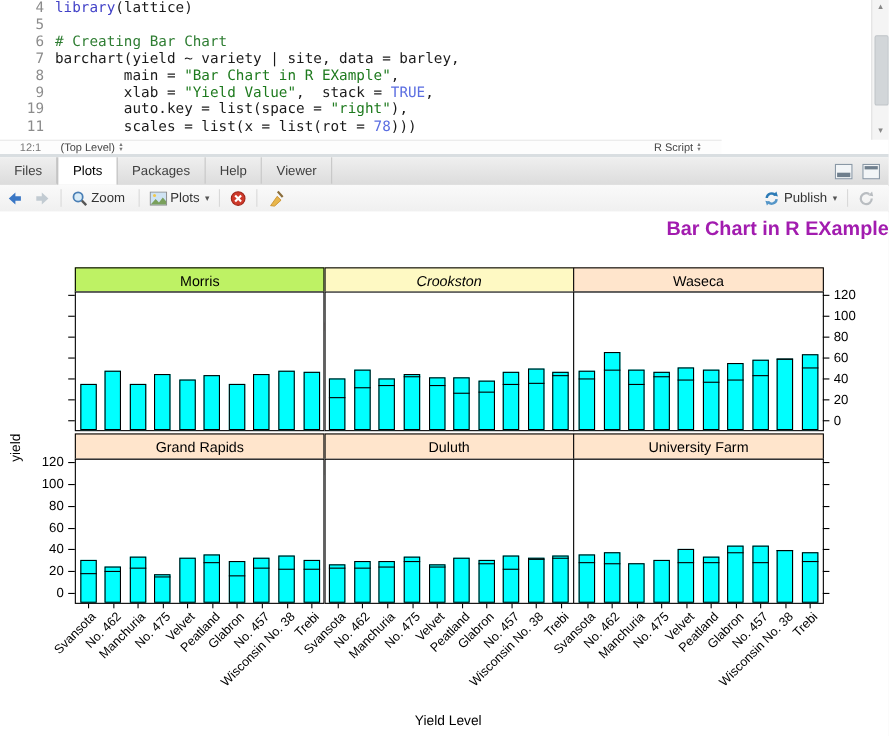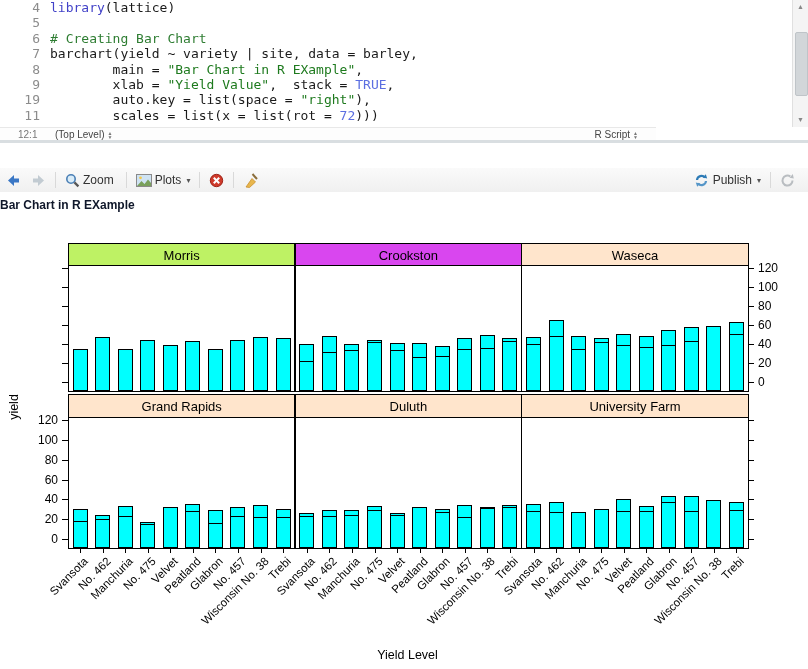--- a/index.html
+++ b/index.html
@@ -43,22 +43,22 @@
   .toolbar{position:absolute;left:0;top:168px;width:808px;height:24px;background:linear-gradient(#fafafa,#f0f0f0);
            border-bottom:1px solid #d5d5d5;font-size:12px;color:#333;}
   .tb-item{float:left;height:24px;display:flex;align-items:center;padding:0 6px;cursor:default;}
   .tb-sep{float:left;width:1px;height:16px;background:#d9d9d9;margin:4px 3px;}
   .tb-right{position:absolute;right:6px;top:0;height:24px;display:flex;align-items:center;}
   .tb-label{margin:0 3px;}
   .caret{font-size:8px;color:#555;margin-left:2px;}
 
   
   .plot-pane{position:absolute;left:0;top:192px;width:808px;height:477px;background:#fff;}
-  .plot-title{position:absolute;left:0;top:6px;width:808px;text-align:left;
-              font-size:12px;font-weight:bold;color:#0f172a;}
+  .plot-title{position:absolute;left:0;top:6px;width:808px;text-align:right;
+              font-size:18px;font-weight:bold;color:#a21caf;}
   .watermark{position:absolute;left:271px;top:97px;font-size:13.5px;font-weight:bold;}
   .strip{position:absolute;box-sizing:border-box;border:1px solid #000;text-align:center;
          font-size:13px;color:#000;}
   .panel{position:absolute;box-sizing:border-box;border:1px solid #000;background:#fff;}
   .bar{position:absolute;bottom:0;box-sizing:border-box;border:1px solid #000;}
   .bar-div{position:absolute;height:1px;background:#000;}
   .tickstub{position:absolute;height:1px;background:#000;}
   .xtickstub{position:absolute;width:1px;background:#000;}
   .ytick-label{position:absolute;font-size:12px;color:#000;height:14px;line-height:14px;}
   .xcat-label{position:absolute;width:95px;height:13px;font-size:11.5px;color:#000;text-align:right;
@@ -73,36 +73,47 @@
 
   <div class="editor-pane">
     <div class="code-area" id="codeArea">
         <div class="code-line"><span class="gutter">4</span><span class="ctext"><span class="c-kw">library</span><span class="c-pl">(lattice)</span></span></div>
         <div class="code-line"><span class="gutter">5</span><span class="ctext">&nbsp;</span></div>
         <div class="code-line"><span class="gutter">6</span><span class="ctext"><span class="c-com"># Creating Bar Chart</span></span></div>
         <div class="code-line"><span class="gutter">7</span><span class="ctext"><span class="c-pl">barchart(yield ~ variety | site, data = barley,</span></span></div>
         <div class="code-line"><span class="gutter">8</span><span class="ctext"><span class="c-pl">        main = </span><span class="c-str">"Bar Chart in R EXample"</span><span class="c-pl">,</span></span></div>
         <div class="code-line"><span class="gutter">9</span><span class="ctext"><span class="c-pl">        xlab = </span><span class="c-str">"Yield Value"</span><span class="c-pl">,  stack = </span><span class="c-num">TRUE</span><span class="c-pl">,</span></span></div>
         <div class="code-line"><span class="gutter">19</span><span class="ctext"><span class="c-pl">        auto.key = list(space = </span><span class="c-str">"right"</span><span class="c-pl">),</span></span></div>
-        <div class="code-line"><span class="gutter">11</span><span class="ctext"><span class="c-pl">        scales = list(x = list(rot = </span><span class="c-num">72</span><span class="c-pl">)))</span></span></div>
+        <div class="code-line"><span class="gutter">11</span><span class="ctext"><span class="c-pl">        scales = list(x = list(rot = </span><span class="c-num">78</span><span class="c-pl">)))</span></span></div>
       </div>
     <div class="vscroll">
       <div class="scroll-btn" style="top:0;">▲</div>
       <div class="scroll-thumb"></div>
       <div class="scroll-btn" style="top:113px;">▼</div>
     </div>
     <div class="status-bar">
       <span class="pos">12:1</span>
       <span class="scope"><span>(Top Level)</span><span class="udarrow">▲<br>▼</span></span>
       <span class="ftype"><span>R Script</span><span class="udarrow">▲<br>▼</span></span>
     </div>
   </div>
 
   <div class="splitter"></div>
 
+  <div class="tabbar">
+    <div class="tab">Files</div>
+    <div class="tab active">Plots</div>
+    <div class="tab">Packages</div>
+    <div class="tab">Help</div>
+    <div class="tab">Viewer</div>
+    <div class="winbtns">
+      <span class="winbtn min"></span>
+      <span class="winbtn max"></span>
+    </div>
+  </div>
 
   <div class="toolbar">
     <div class="tb-item">
       <svg width="14" height="13">
           <path d="M8 1 L2 6.5 L8 12 v-3.4 h5 v-4.2 h-5 z" fill="#3a77c5"></path>
         </svg>
     </div>
     <div class="tb-item">
       <svg width="14" height="13">
           <path d="M6 1 L12 6.5 L6 12 v-3.4 h-5 v-4.2 h5 z" fill="#c2cbd2"></path>
@@ -173,21 +184,21 @@
         <div class="bar" style="left: 26.2995px; width: 15px; height: 54.0414px; background: rgb(0, 255, 255); border-color: rgb(0, 0, 0);"></div>
         <div class="bar" style="left: 48.8325px; width: 15px; height: 41.7293px; background: rgb(0, 255, 255); border-color: rgb(0, 0, 0);"></div>
         <div class="bar" style="left: 71.3655px; width: 15px; height: 50.9398px; background: rgb(0, 255, 255); border-color: rgb(0, 0, 0);"></div>
         <div class="bar" style="left: 93.8985px; width: 15px; height: 45.8647px; background: rgb(0, 255, 255); border-color: rgb(0, 0, 0);"></div>
         <div class="bar" style="left: 116.431px; width: 15px; height: 50px; background: rgb(0, 255, 255); border-color: rgb(0, 0, 0);"></div>
         <div class="bar" style="left: 138.965px; width: 15px; height: 42.3872px; background: rgb(0, 255, 255); border-color: rgb(0, 0, 0);"></div>
         <div class="bar" style="left: 161.498px; width: 15px; height: 50.9398px; background: rgb(0, 255, 255); border-color: rgb(0, 0, 0);"></div>
         <div class="bar" style="left: 184.031px; width: 15px; height: 54.5113px; background: rgb(0, 255, 255); border-color: rgb(0, 0, 0);"></div>
         <div class="bar" style="left: 206.564px; width: 15px; height: 53.1955px; background: rgb(0, 255, 255); border-color: rgb(0, 0, 0);"></div>
       </div>
-      <div class="strip" style="left: 294.665px; top: 51px; width: 227.33px; height: 39px; background: #d946ef; line-height: 23px;">Crookston</div>
+      <div class="strip" style="left: 294.665px; top: 51px; width: 227.33px; height: 39px; background: #fef9c3; line-height: 23px; font-style: italic;">Crookston</div>
       <div class="panel" style="left: 294.665px; top: 73px; width: 227.33px; height: 127px;">
         <div class="bar" style="left: 3.7665px; width: 15px; height: 47.4624px; background: rgb(0, 255, 255); border-color: rgb(0, 0, 0);"></div>
         <div class="bar-div" style="left: 3.7665px; width: 15px; bottom: 28.7594px;"></div>
         <div class="bar" style="left: 26.2995px; width: 15px; height: 55.0752px; background: rgb(0, 255, 255); border-color: rgb(0, 0, 0);"></div>
         <div class="bar-div" style="left: 26.2995px; width: 15px; bottom: 37.594px;"></div>
         <div class="bar" style="left: 48.8325px; width: 15px; height: 46.8985px; background: rgb(0, 255, 255); border-color: rgb(0, 0, 0);"></div>
         <div class="bar-div" style="left: 48.8325px; width: 15px; bottom: 40.4135px;"></div>
         <div class="bar" style="left: 71.3655px; width: 15px; height: 50.8459px; background: rgb(0, 255, 255); border-color: rgb(0, 0, 0);"></div>
         <div class="bar-div" style="left: 71.3655px; width: 15px; bottom: 48.4023px;"></div>
         <div class="bar" style="left: 93.8985px; width: 15px; height: 48.2143px; background: rgb(0, 255, 255); border-color: rgb(0, 0, 0);"></div>

